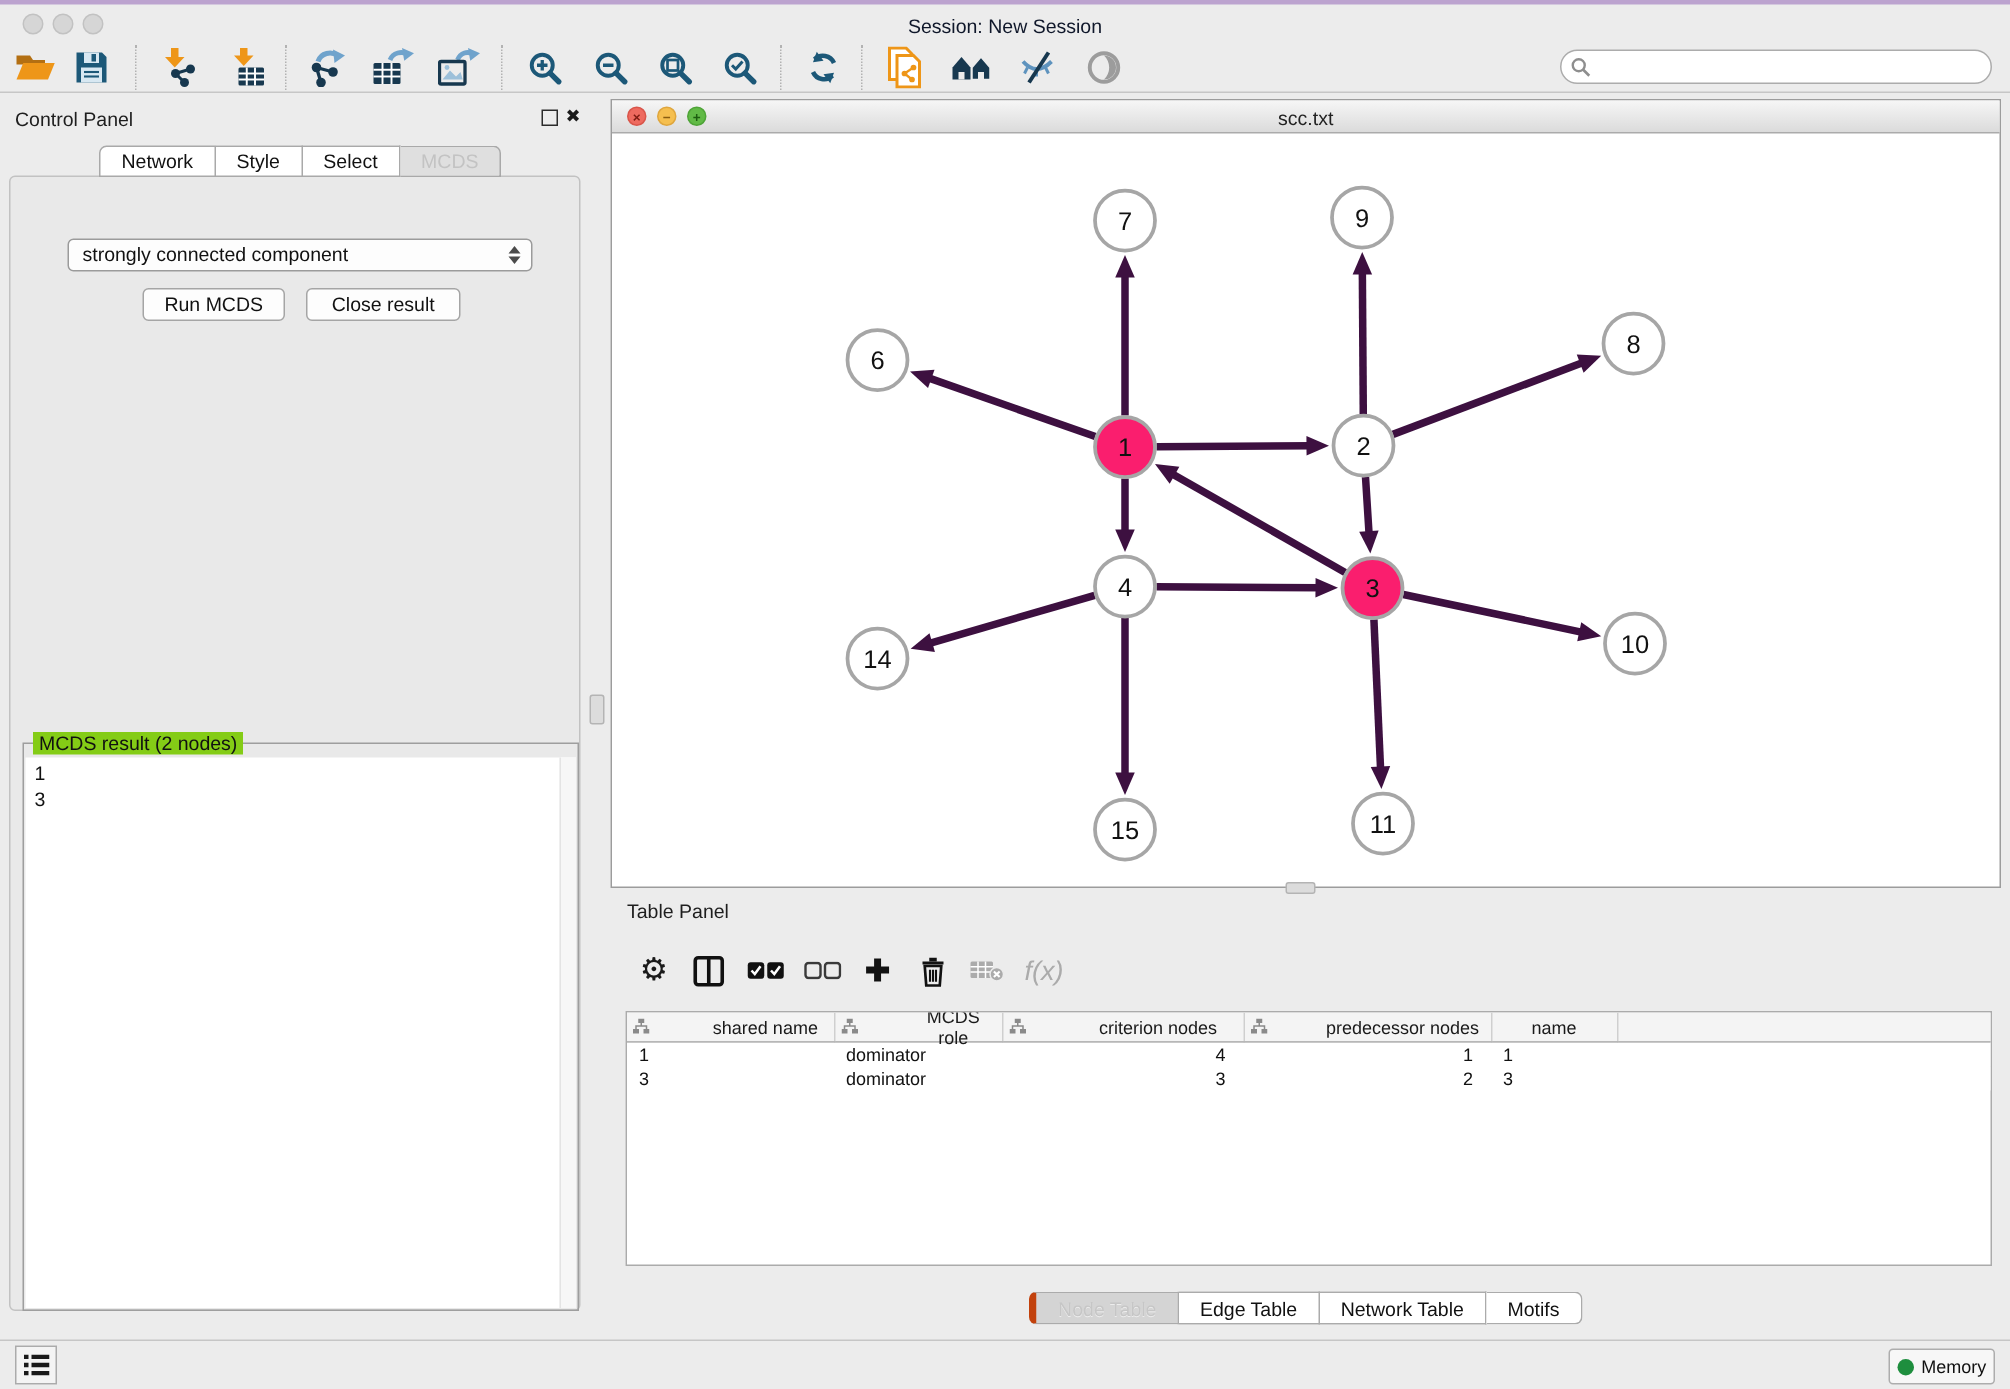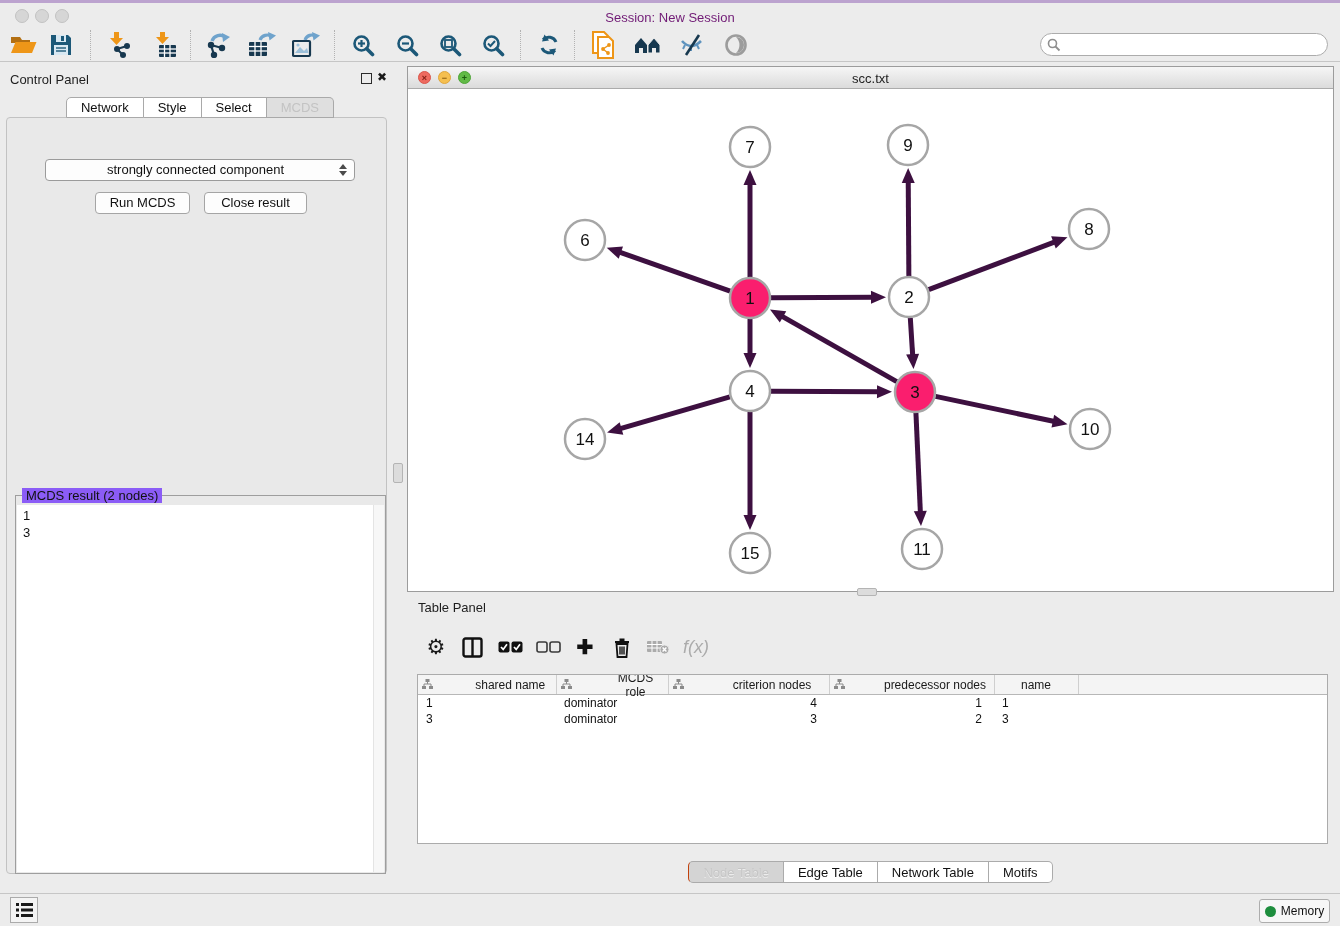--- a/index.html
+++ b/index.html
@@ -4,49 +4,49 @@
 <style>
   * { margin:0; padding:0; box-sizing:border-box; }
   html,body { width:1340px; height:926px; font-family:"Liberation Sans", sans-serif; background:#ECECEC; overflow:hidden; }
   .abs { position:absolute; }
   #app { position:relative; width:1340px; height:926px; background:#ECECEC; }
 
   
   #top-accent { left:0; top:0; width:1340px; height:3px; background:#BCA3CF; }
   #titlebar { left:0; top:3px; width:1340px; height:25px; }
   .traffic-gray { width:14px; height:14px; border-radius:50%; background:#D6D6D6; border:1px solid #C2C2C2; top:6px; }
-  #win-title { width:100%; text-align:center; top:7px; font-size:13px; color:#701a75; }
+  #win-title { width:100%; text-align:center; top:7px; font-size:13px; color:#0f172a; }
   #toolbar { left:0; top:28px; width:1340px; height:34px; border-bottom:1px solid #C6C6C6; }
   .tbtn { top:0; height:34px; width:38px; display:flex; align-items:center; justify-content:center; cursor:default; }
   .tsep { top:2px; height:30px; width:0; border-left:1px dotted #B2B2B2; }
   #search-wrap { left:1040px; top:5px; width:288px; height:23px; background:#fff; border:1px solid #ACACAC; border-radius:12px; display:flex; align-items:center; padding-left:6px; }
   #search-wrap input { border:none; outline:none; flex:1; height:19px; font-size:12px; background:transparent; margin-left:4px; }
 
   
   #control-panel { left:0; top:62px; width:400px; height:831px; }
   #cp-title { left:10px; top:10px; font-size:13px; color:#1E1E1E; }
   .panel-float { width:11px; height:11px; border:1.5px solid #2B2B2B; background:transparent; }
   .panel-close { font-size:12px; color:#1A1A1A; line-height:11px; }
   #cp-tabs { left:0; top:35px; width:400px; height:34px; display:flex; justify-content:center; }
   .cp-tab { height:21px; padding:0 14px; font-size:13px; line-height:20px; background:#fff; border:1px solid #A9A9A9; border-left:none; color:#111; position:relative; z-index:3; }
   .cp-tab:first-child { border-left:1px solid #A9A9A9; border-top-left-radius:5px; }
   .cp-tab:last-child { border-top-right-radius:5px; }
   .cp-tab.disabled-active { background:#DFDFDF; color:#C3C3C3; }
   #cp-body { left:6px; top:55px; width:381px; height:757px; background:#E9E9E9; border:1px solid #C2C2C2; border-radius:4px; }
   #opt-label { left:0; top:19px; width:100%; text-align:center; font-size:13px; color:#101010; }
   #criterion-select { left:38px; top:41px; width:310px; height:22px; background:#FDFDFD; border:1px solid #9B9B9B; border-radius:4px; font-size:13px; line-height:20px; padding-left:9px; color:#111; display:flex; align-items:center; }
-  #criterion-select .sel-text { flex:1;text-align:center; }
+  #criterion-select .sel-text { flex:1; }
   .stepper { width:14px; height:16px; display:flex; flex-direction:column; align-items:center; justify-content:center; gap:2px; margin-right:4px; }
   .tri-up { width:0; height:0; border-left:4px solid transparent; border-right:4px solid transparent; border-bottom:5px solid #4A4A4A; }
   .tri-down { width:0; height:0; border-left:4px solid transparent; border-right:4px solid transparent; border-top:5px solid #4A4A4A; }
   .cp-btn { top:74px; height:22px; background:#FDFDFD; border:1px solid #A5A5A5; border-radius:4px; font-size:13px; color:#111; text-align:center; line-height:20px; }
   #run-btn { left:88px; width:95px; }
   #close-btn { left:197px; width:103px; }
   #result-group { left:8px; top:377px; width:371px; height:379px; border:1px solid #9E9E9E; }
-  #result-title { left:6px; top:-8px; background:#8b5cf6; padding:0 4px; font-size:13px; color:#111; }
+  #result-title { left:6px; top:-8px; background:#84cc16; padding:0 4px; font-size:13px; color:#111; }
   #result-area { left:1px; top:9px; right:1px; bottom:1px; background:#fff; }
   #mcds-result-text { padding:2px 6px; font-size:13px; line-height:17px; white-space:pre; color:#111; }
   #result-scroll { right:0; top:0; bottom:0; width:11px; background:#F7F7F7; border-left:1px solid #E4E4E4; }
 
   
   #v-gripper { left:393px; top:463px; width:10px; height:20px; background:#DCDCDC; border:1px solid #B4B4B4; border-radius:2px; }
   #h-gripper { left:857px; top:588px; width:20px; height:8px; background:#DCDCDC; border:1px solid #B4B4B4; border-radius:2px; }
 
   
   #net-window { left:407px; top:66px; width:927px; height:526px; border:1px solid #9C9C9C; background:#fff; }
@@ -67,21 +67,21 @@
   .fx-glyph { font-family:Liberation Sans, sans-serif; font-style:italic; font-size:18px; color:#ABABAB; }
   #node-table-wrap { left:10px; top:78px; width:911px; height:170px; background:#fff; border:1px solid #ABABAB; overflow:hidden; }
   table#node-table { border-collapse:collapse; table-layout:fixed; width:911px; font-size:12px; }
   #node-table th { height:19px; background:#F4F4F4; border-right:1px solid #CFCFCF; border-bottom:1px solid #B7B7B7; font-weight:normal; font-size:12px; color:#1A1A1A; padding:0; }
   #node-table th .hcell { display:flex; align-items:center; height:19px; padding:0 4px;gap:36px; }
   #node-table th .hlabel { flex:1; text-align:center; }
   #node-table td { height:16px; padding:0 12px 0 8px; color:#111; border:none; white-space:nowrap; }
   #node-table td.filler { background:#fff; }
   .bottom-tabs { left:0; top:265px; width:927px; display:flex; justify-content:center; }
   .bt-tab { height:22px; padding:0 14px; font-size:13px; line-height:21px; background:#fff; border:1px solid #ABABAB; border-left:none; color:#111; }
-  .bt-tab:first-child { border-left:1px solid #c2410c; border-top-left-radius:5px; border-bottom-left-radius:5px; }
+  .bt-tab:first-child { border-left:5px solid #c2410c; border-top-left-radius:5px; border-bottom-left-radius:5px; }
   .bt-tab:last-child { border-top-right-radius:5px; border-bottom-right-radius:5px; }
   .bt-tab.disabled-active { background:#D4D4D4; color:#C6C6C6; text-shadow:0 1px 0 #EDEDED; }
 
   
   #status-bar { left:0; top:893px; width:1340px; height:33px; border-top:1px solid #C6C6C6; }
   #list-btn { left:10px; top:3px; width:28px; height:26px; background:#F4F4F4; border:1px solid #ABABAB; display:flex; align-items:center; justify-content:center; }
   #memory-btn { left:1259px; top:5px; width:71px; height:24px; background:#F7F7F7; border:1px solid #ADADAD; border-radius:3px; display:flex; align-items:center; justify-content:center; gap:5px; font-size:12px; color:#111; }
   #memory-dot { width:11px; height:11px; border-radius:50%; background:#1E8E3E; }
 </style>
 </head>

